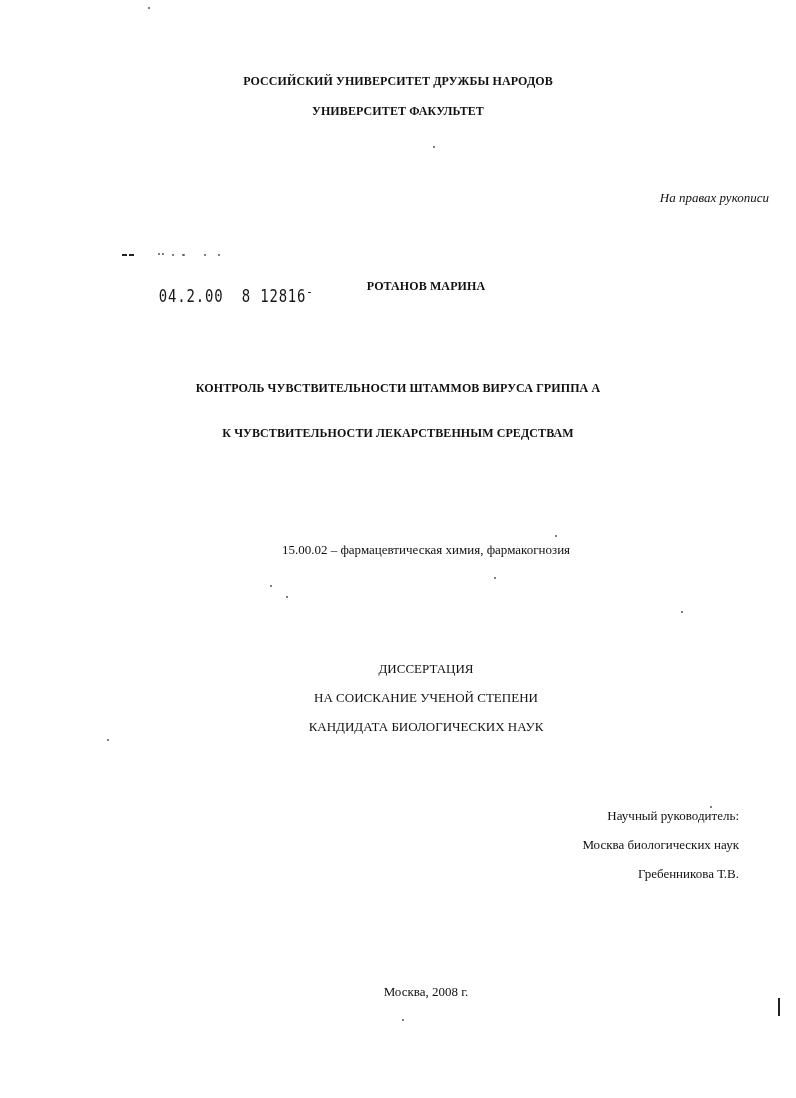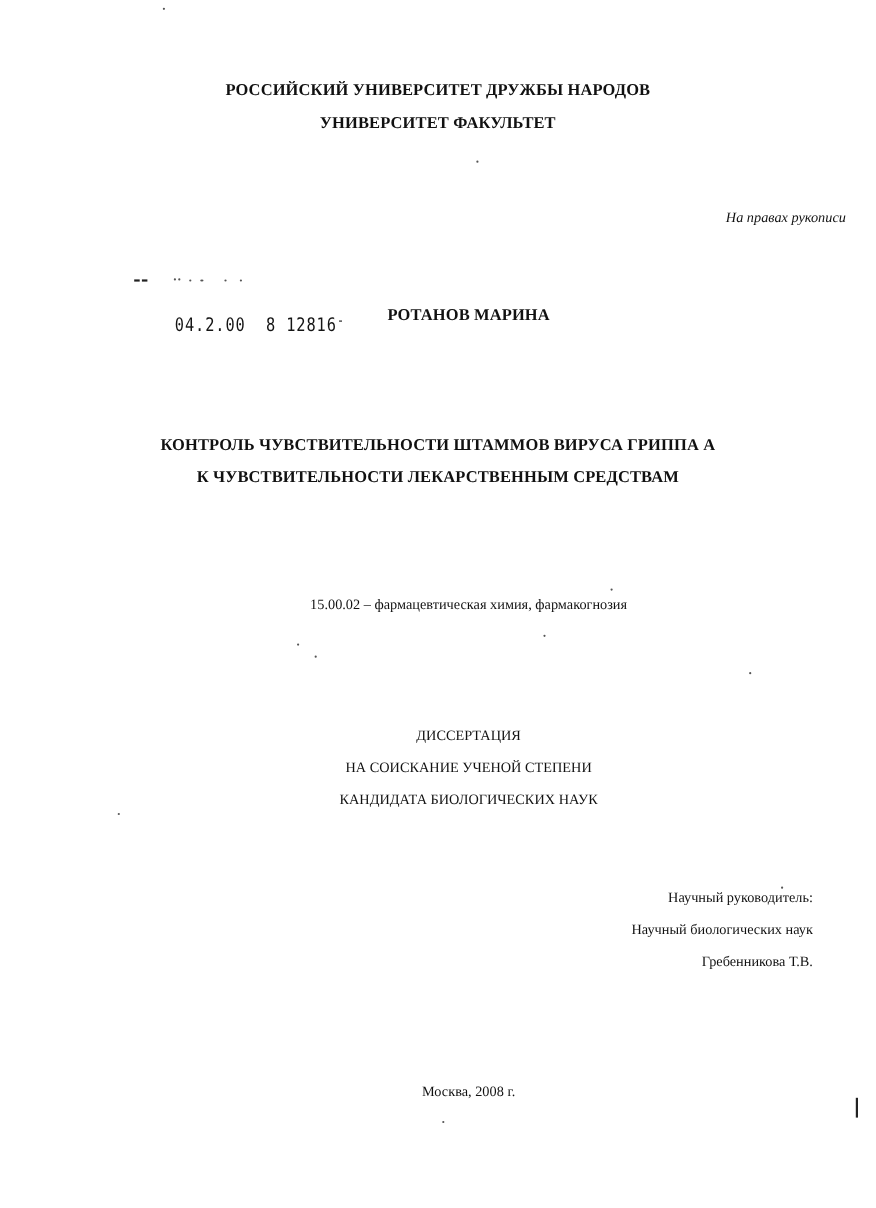--- a/index.html
+++ b/index.html
@@ -3,21 +3,21 @@
 <meta charset="utf-8">
 <style>
   html, body { margin: 0; padding: 0; }
   body {
     width: 796px; height: 1098px; background: #ffffff; position: relative; overflow: hidden;
     font-family: "Liberation Serif", "DejaVu Serif", serif; color: #111111;
   }
   .abs { position: absolute; }
   .center { left: 0; width: 796px; text-align: center; }
   .bold { font-weight: bold; }
-  .h1 { font-size: 15px; letter-spacing: 0.1px; }
+  .h1 { font-size: 12px; letter-spacing: 0.1px; }
   .reg { font-size: 13px; }
   .italic { font-style: italic; }
   .stamp {
     font-family: "DejaVu Sans Mono", "Liberation Mono", monospace;
     font-size: 17px; letter-spacing: 1px; transform: scaleX(0.82); transform-origin: left center;
     color: #151515;
   }
   .speck { position: absolute; background: #555; border-radius: 50%; }
   .mark { position: absolute; background: #222; }
 </style>
@@ -40,31 +40,31 @@
     <span class="speck" style="left:60px; top:2px; width:3px; height:2px;"></span>
     <span class="speck" style="left:82px; top:2px; width:2px; height:2px;"></span>
     <span class="speck" style="left:96px; top:2px; width:2px; height:2px;"></span>
   </div>
   <div class="abs stamp" style="top:266px; left:122px; white-space:pre;">
     <span>04.2.00  8 12816</span><span style="position:relative; top:-6px; font-size:13px;">-</span>
   </div>
 
   <div class="abs center bold h1" style="top:279px; left:28px;">РОТАНОВ МАРИНА</div>
 
-  <div class="abs center bold h1" style="top:397px;">КОНТРОЛЬ ЧУВСТВИТЕЛЬНОСТИ ШТАММОВ ВИРУСА ГРИППА А</div>
+  <div class="abs center bold h1" style="top:381px;">КОНТРОЛЬ ЧУВСТВИТЕЛЬНОСТИ ШТАММОВ ВИРУСА ГРИППА А</div>
   <div class="abs center bold h1" style="top:426px;">К ЧУВСТВИТЕЛЬНОСТИ ЛЕКАРСТВЕННЫМ СРЕДСТВАМ</div>
 
   <div class="abs center reg" style="top:542px; left:28px;">15.00.02 – фармацевтическая химия, фармакогнозия</div>
 
   <div class="abs center reg" style="top:661px; left:28px;">ДИССЕРТАЦИЯ</div>
   <div class="abs center reg" style="top:690px; left:28px;">НА СОИСКАНИЕ УЧЕНОЙ СТЕПЕНИ</div>
   <div class="abs center reg" style="top:719px; left:28px;">КАНДИДАТА БИОЛОГИЧЕСКИХ НАУК</div>
 
   <div class="abs reg" style="top:808px; right:57px; margin-left:24px;">Научный руководитель:</div>
-  <div class="abs reg" style="top:837px; right:57px; text-align:right;">Научный биологических наук</div>
+  <div class="abs reg" style="top:837px; right:57px; text-align:right;">Москва биологических наук</div>
   <div class="abs reg" style="top:866px; right:57px; text-align:right;margin-left:20px;">Гребенникова Т.В.</div>
 
   <div class="abs center reg" style="top:984px; left:28px;">Москва, 2008 г.</div>
 
   <span class="speck" style="left:148px; top:7px; width:2px; height:2px;"></span>
   <span class="speck" style="left:433px; top:146px; width:2px; height:2px;"></span>
   <span class="speck" style="left:555px; top:535px; width:2px; height:2px;"></span>
   <span class="speck" style="left:270px; top:585px; width:2px; height:2px;"></span>
   <span class="speck" style="left:286px; top:596px; width:2px; height:2px;"></span>
   <span class="speck" style="left:494px; top:577px; width:2px; height:2px;"></span>

